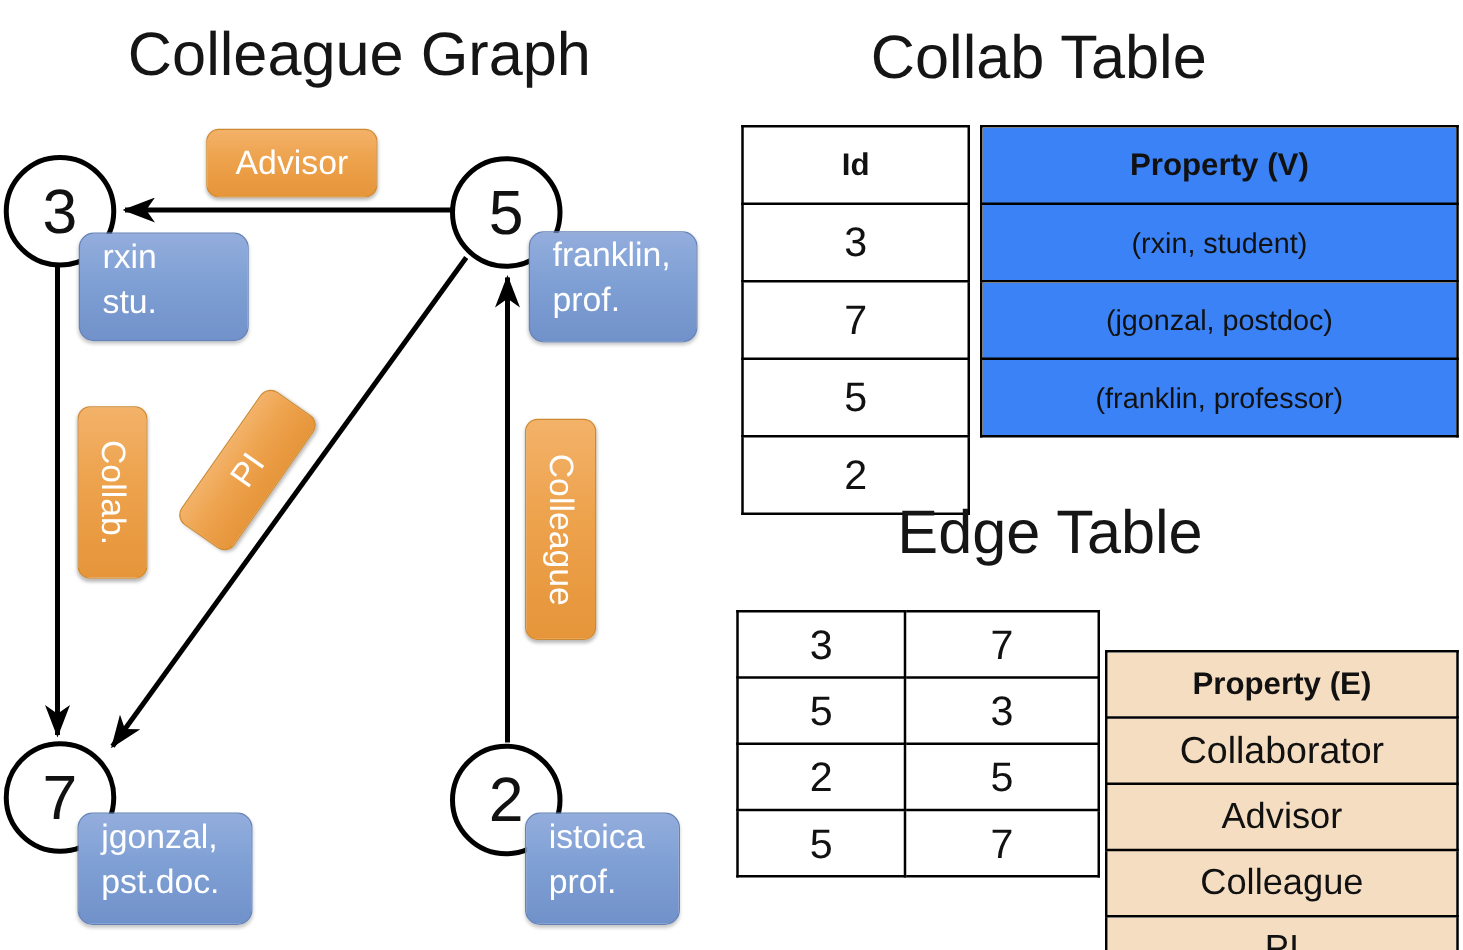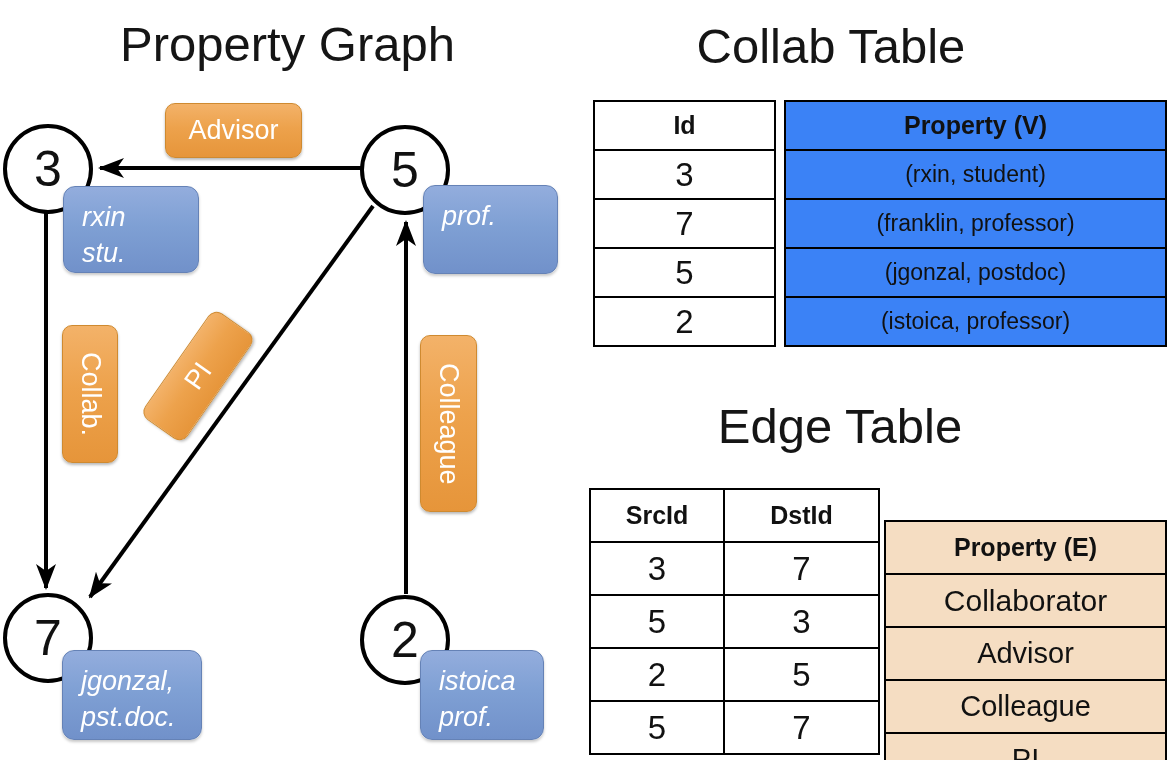--- a/index.html
+++ b/index.html
@@ -28,41 +28,40 @@
     color:#fff; display:flex; align-items:center; justify-content:center;
     font-size:27px; font-weight:300;
   }
   .elabel.vert { writing-mode:vertical-rl; }
   .nprop {
     position:absolute; z-index:5;
     background:linear-gradient(180deg,#93addd 0%,#7fa0d4 45%,#7191ca 100%);
     border:1px solid #6582b6; border-radius:12px;
     box-shadow:0 2px 3px rgba(0,0,0,0.22);
     color:#fff; font-size:27px; font-weight:300; line-height:36px;
-    padding:12px 10px 6px 18px;
-    font-style:italic;
+    padding:0 10px 6px 18px;
   }
   .nprop span { display:block; }
   
   table { position:absolute; border-collapse:collapse; table-layout:fixed; }
   td, th { border:2px solid #000; text-align:center; vertical-align:middle; overflow:hidden; }
   th { font-size:25px; font-weight:bold; color:#111; }
   td { font-size:23px; font-weight:300; color:#111; }
   .numcell { font-size:33px; }
   .vblue  { background:#3b82f6; }
   .etan   { background:#f5ddc2; }
-  .vtx tr { height:49px; }
+  .vtx tr { height:62px; }
   .edg tr { height:53px; }
 </style>
 </head>
 <body>
 
 <div id="canvas">
 
-  <div class="title" style="left:0; top:16; width:575px; top:16px;">Property Graph</div>
+  <div class="title" style="left:0; top:16; width:575px; top:16px;">Colleague Graph</div>
 
   <div class="node" style="left:3px;  top:124px;">
     <span>3</span>
   </div>
   <div class="node" style="left:360px; top:125px;">
     <span>5</span>
   </div>
   <div class="node" style="left:3px;  top:593px;">
     <span>7</span>
   </div>
@@ -93,20 +92,21 @@
   </div>
   <div class="elabel vert" style="left:420px; top:335px; width:57px; height:177px;">
     <span>Colleague</span>
   </div>
 
   <div class="nprop" style="left:63px; top:186px; width:136px; height:87px;">
     <span>rxin</span>
     <span>stu.</span>
   </div>
   <div class="nprop" style="left:423px; top:185px; width:135px; height:89px;">
+    <span>franklin,</span>
     <span>prof.</span>
   </div>
   <div class="nprop" style="left:62px; top:650px; width:140px; height:90px;">
     <span>jgonzal,</span>
     <span>pst.doc.</span>
   </div>
   <div class="nprop" style="left:420px; top:650px; width:124px; height:90px;">
     <span>istoica</span>
     <span>prof.</span>
   </div>
@@ -135,43 +135,36 @@
 
   <table class="vtx" style="left:784px; top:100px; width:383px;">
     <tbody>
         <tr>
           <th class="vblue">Property (V)</th>
         </tr>
     <tr>
           <td class="vblue">(rxin, student)</td>
         </tr>
     <tr>
+          <td class="vblue">(jgonzal, postdoc)</td>
+        </tr>
+    <tr>
           <td class="vblue">(franklin, professor)</td>
-        </tr>
-    <tr>
-          <td class="vblue">(jgonzal, postdoc)</td>
-        </tr>
-    <tr>
-          <td class="vblue">(istoica, professor)</td>
         </tr>
   </tbody>
     </table>
 
   <div class="title" style="left:540px; top:398px; width:600px;">Edge Table</div>
 
   <table class="edg" style="left:589px; top:488px; width:289px;">
     <colgroup>
         <col style="width:134px">
         <col style="width:155px">
       </colgroup>
     <tbody>
-        <tr>
-      <th>SrcId</th>
-      <th>DstId</th>
-    </tr>
     <tr>
       <td class="numcell">3</td>
       <td class="numcell">7</td>
     </tr>
     <tr>
       <td class="numcell">5</td>
       <td class="numcell">3</td>
     </tr>
     <tr>
       <td class="numcell">2</td>

